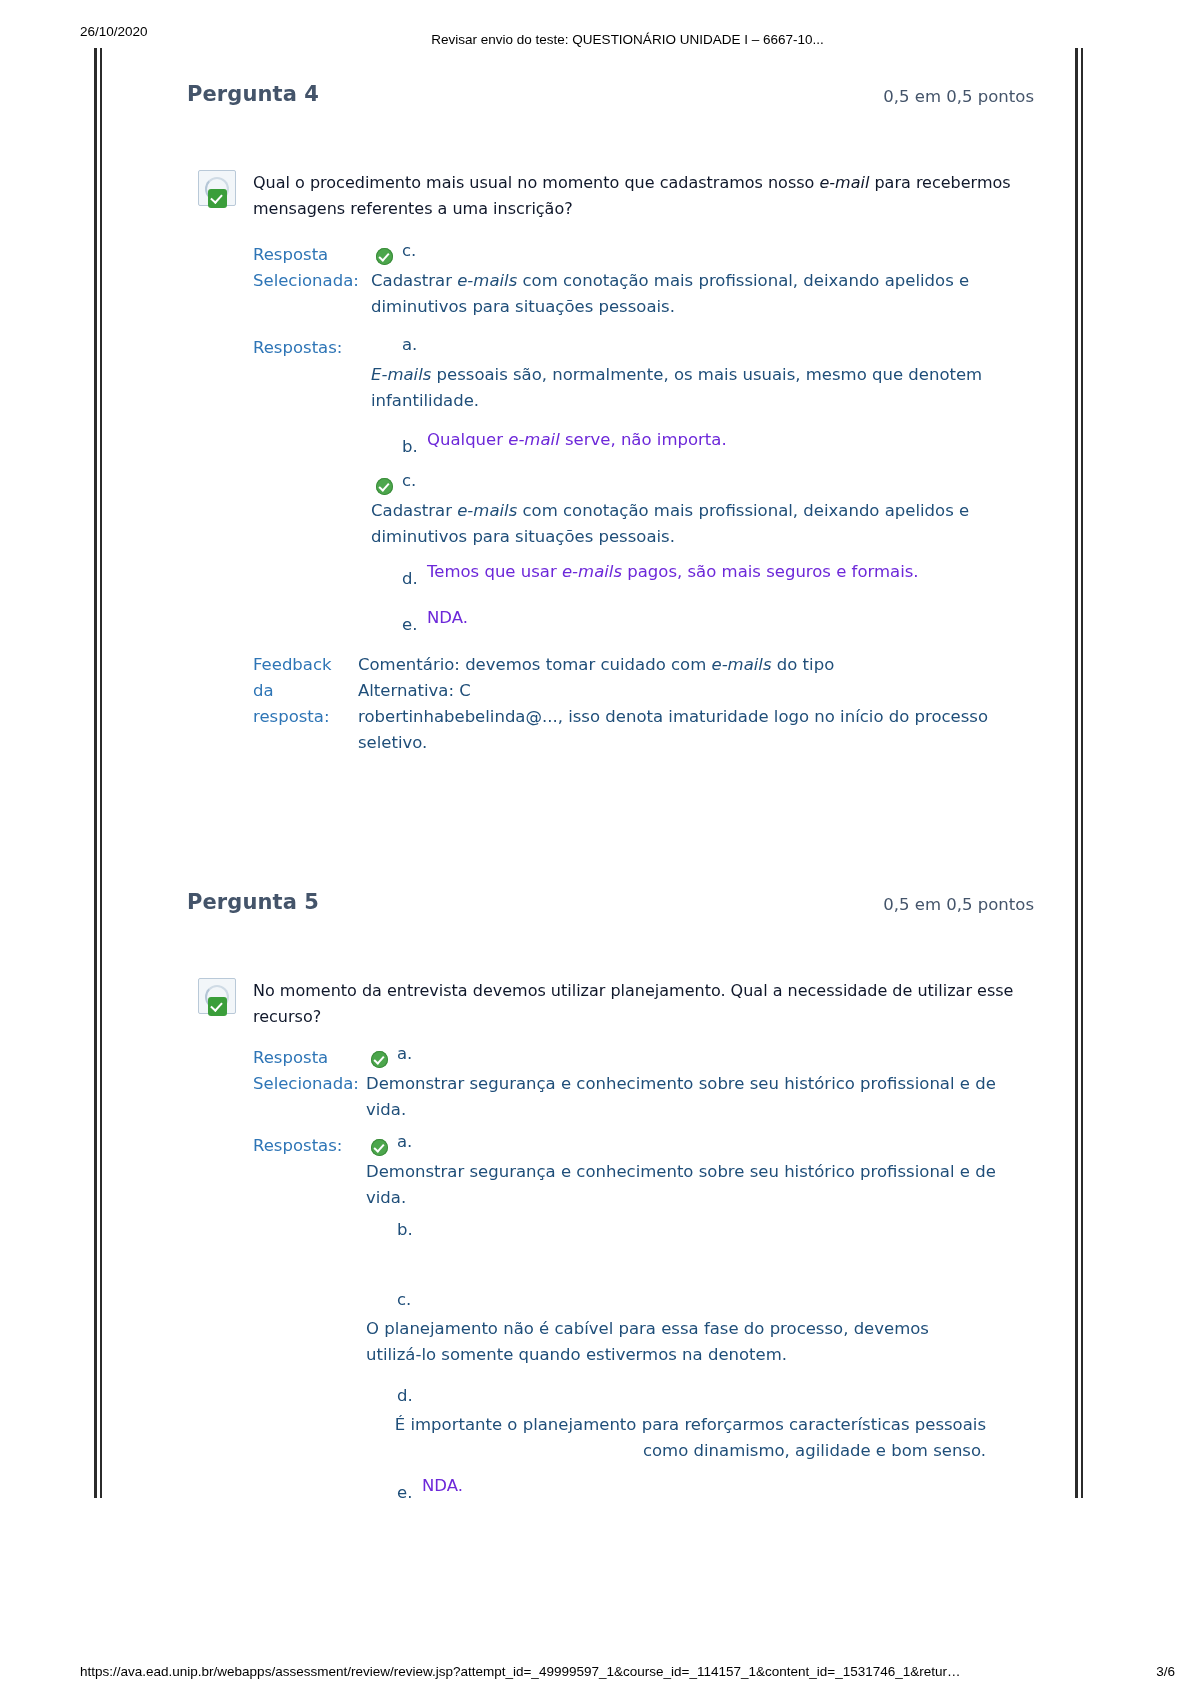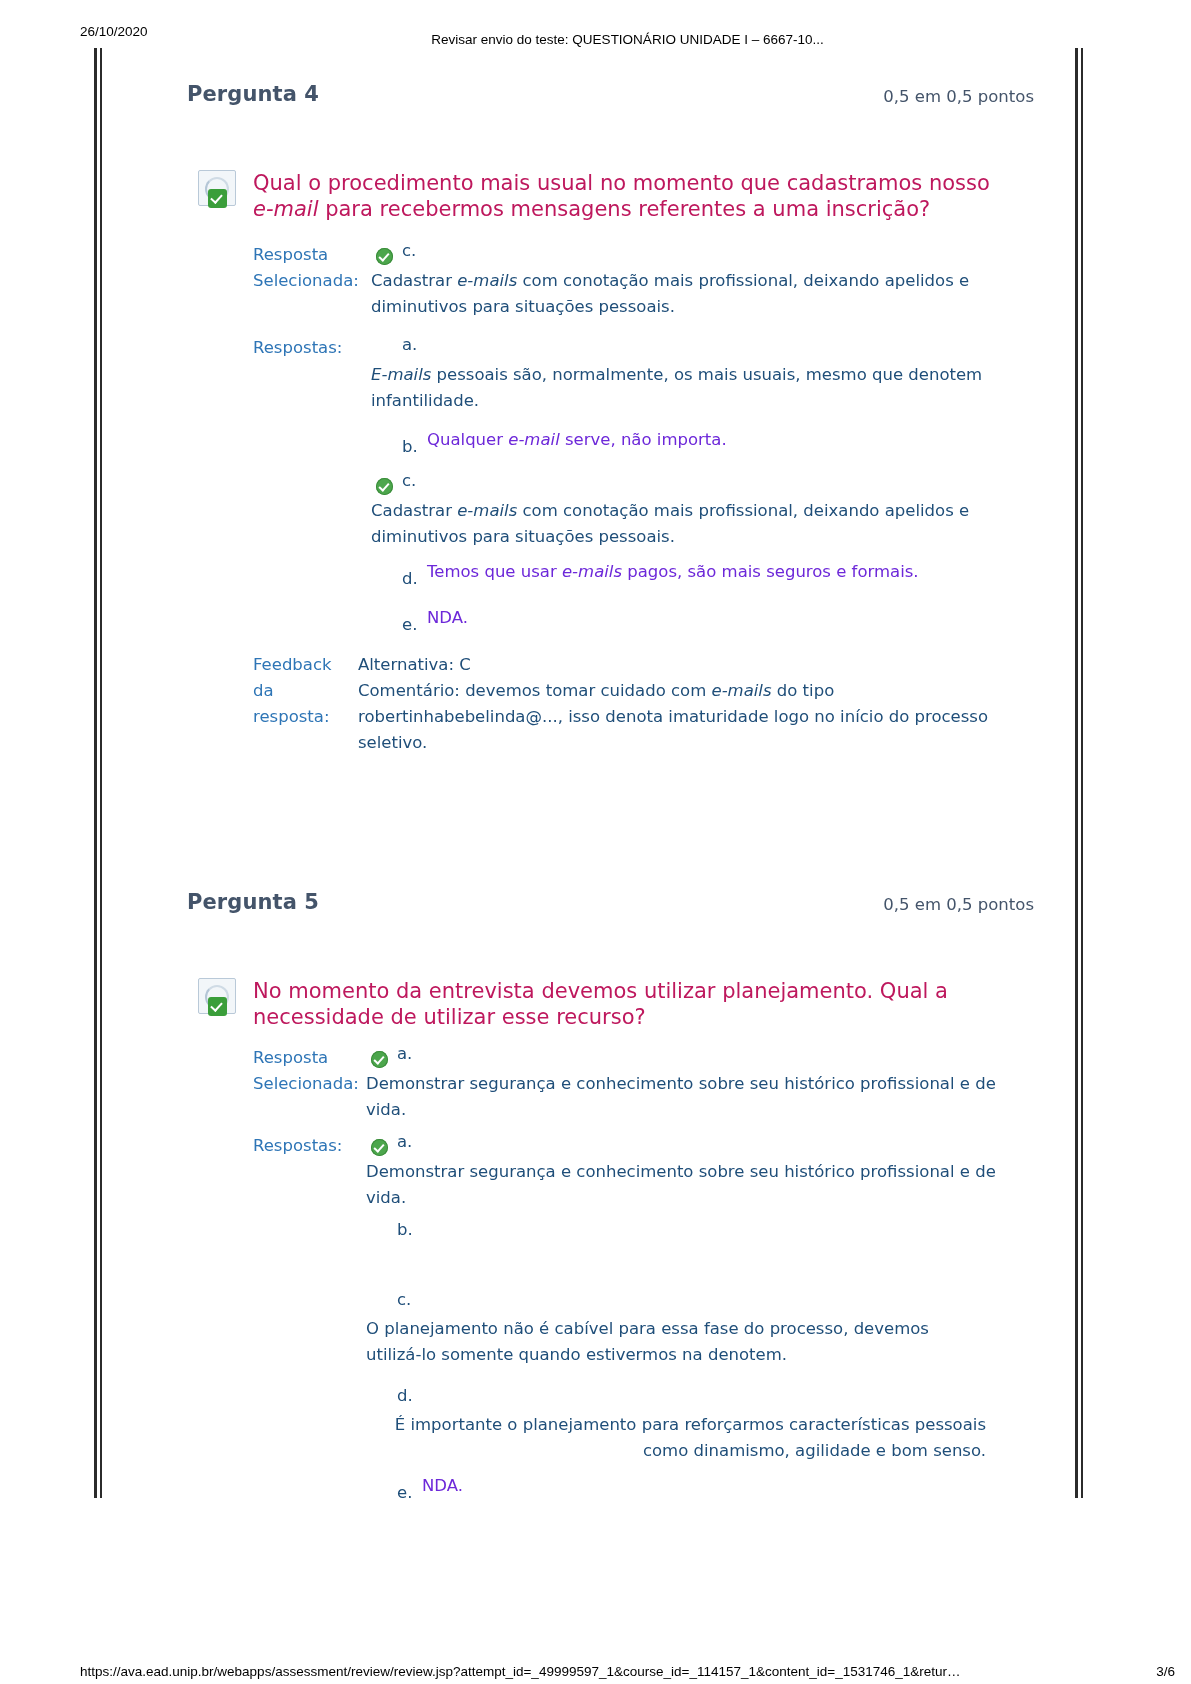--- a/index.html
+++ b/index.html
@@ -94,23 +94,23 @@
     right: 211px;
     top: 5px;
     font-size: 16.5px;
     color: #44546a;
     font-family: "DejaVu Sans", sans-serif;
   }
   .q-stem {
     position: absolute;
     left: 221px;
     width: 760px;
-    font-size: 21px;
-    line-height: 26px;
-    color: #be185d;
+    font-size: 16px;
+    line-height: 26px;
+    color: #0f172a;
   }
   .q-icon {
     position: absolute;
     left: 166px;
     width: 46px;
     height: 44px;
   }
   .q-icon .doc {
     position: absolute;
     left: 0; top: 0;
@@ -264,22 +264,22 @@
 
     <div class="letter" style="left:370px; top:533px;">e.</div>
     <div class="opt-text-ind" style="top:523px;">NDA.</div>
 
     <div class="lbl" style="top:570px;">
       <div>Feedback</div>
       <div>da</div>
       <div>resposta:</div>
     </div>
     <div class="ans" style="left:326px; top:570px; width:660px;">
+      <div><span>Comentário: devemos tomar cuidado com </span><em>e-mails</em><span> do tipo</span></div>
       <div>Alternativa: C</div>
-      <div><span>Comentário: devemos tomar cuidado com </span><em>e-mails</em><span> do tipo</span></div>
       <div>robertinhabebelinda@..., isso denota imaturidade logo no início do processo seletivo.</div>
     </div>
   </div>
 
   <div class="q-block" style="top:890px;">
     <div class="q-head">
       <div class="q-title">Pergunta 5</div>
       <div class="q-points">0,5 em 0,5 pontos</div>
     </div>
 

